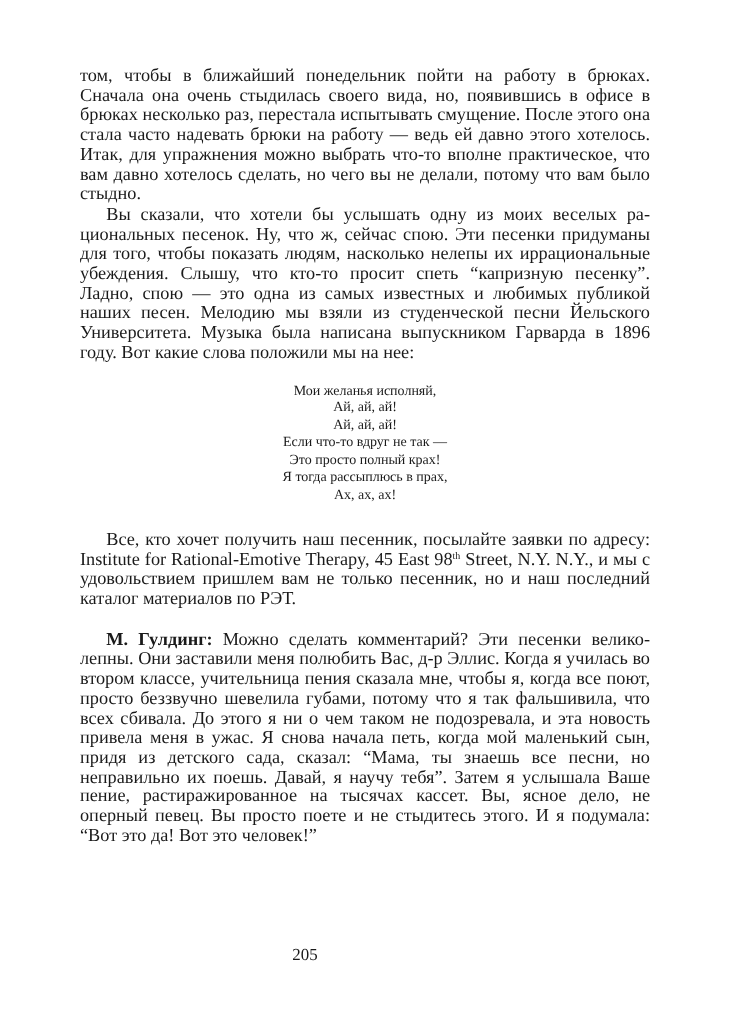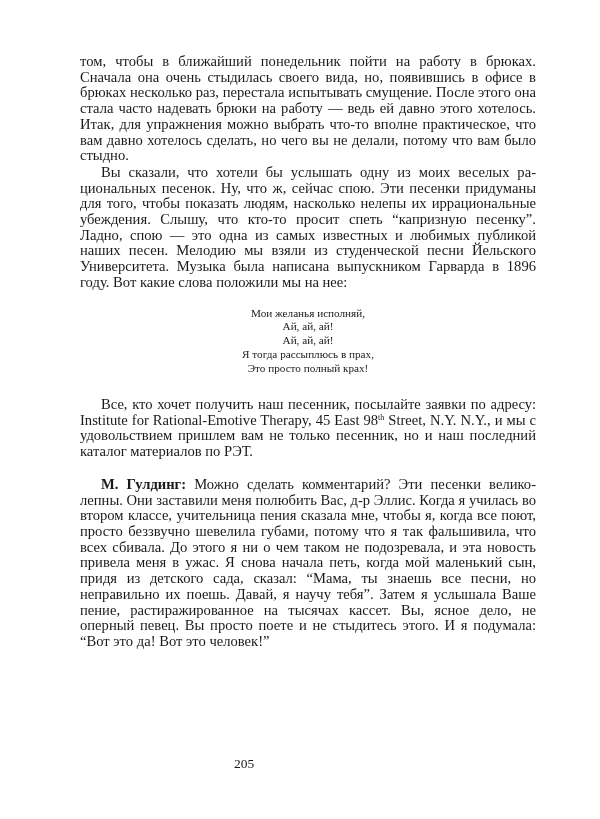--- a/index.html
+++ b/index.html
@@ -10,21 +10,21 @@
     body {
       width: 600px;
       height: 819px;
       position: relative;
       overflow: hidden;
       color: #1a1a1a;
       font-family: "Liberation Serif", "DejaVu Serif", serif;
     }
     .page {
       position: absolute;
-      left: 80px;
+      left: 64px;
       top: 54px;
       width: 456px;
     }
     .para {
       margin: 0;
       font-size: 14.6px;
       line-height: 15.7px;
       text-align: justify;
       hyphens: manual;
       word-spacing: 0px;
@@ -74,22 +74,24 @@
   <p class="para continued">том, чтобы в ближайший понедельник пойти на работу в брюках. Сначала она очень стыдилась своего вида, но, появившись в офи­се в брюках несколько раз, перестала испытывать смущение. После этого она стала часто надевать брюки на работу — ведь ей давно этого хотелось. Итак, для упражнения можно выбрать что-то вполне практическое, что вам давно хотелось сделать, но чего вы не де­лали, потому что вам было стыдно.</p>
 
   <div class="gap-small"></div>
 
   <p class="para indent">Вы сказали, что хотели бы услышать одну из моих веселых ра­циональных песенок. Ну, что ж, сейчас спою. Эти песенки при­думаны для того, чтобы показать людям, насколько нелепы их иррациональные убеждения. Слышу, что кто-то просит спеть “кап­ризную песенку”. Ладно, спою — это одна из самых известных и любимых публикой наших песен. Мелодию мы взяли из студен­ческой песни Йельского Университета. Музыка была написана выпускником Гарварда в 1896 году. Вот какие слова положили мы на нее:</p>
 
   <div class="poem">
     <span class="poem-line">Мои желанья исполняй,</span>
     <span class="poem-line">Ай, ай, ай!</span>
     <span class="poem-line">Ай, ай, ай!</span>
+    <span class="poem-line">Если что-то вдруг не так —</span>
+    <span class="poem-line">Это просто полный крах!</span>
     <span class="poem-line">Я тогда рассыплюсь в прах,</span>
-    <span class="poem-line">Это просто полный крах!</span>
+    <span class="poem-line">Ах, ах, ах!</span>
   </div>
 
   <div class="gap-after-poem"></div>
 
   <p class="para indent"><span>Все, кто хочет получить наш песенник, посылайте заявки по адресу: Institute for Rational-Emotive Therapy, 45 East 98</span><sup class="ord">th</sup><span> Street, N.Y. N.Y., и мы с удовольствием пришлем вам не только песен­ник, но и наш последний каталог материалов по РЭТ.</span></p>
 
   <div class="gap-before-dialog"></div>
 
   <p class="para indent"><span class="speaker">М. Гулдинг:</span><span> Можно сделать комментарий? Эти песенки велико­лепны. Они заставили меня полюбить Вас, д-р Эллис. Когда я училась во втором классе, учительница пения сказала мне, чтобы я, когда все поют, просто беззвучно шевелила губами, потому что я так фальшивила, что всех сбивала. До этого я ни о чем таком не подозревала, и эта новость привела меня в ужас. Я снова начала петь, когда мой маленький сын, придя из детского сада, сказал: “Мама, ты знаешь все песни, но неправильно их поешь. Давай, я научу тебя”. Затем я услышала Ваше пение, растиражированное на тысячах кассет. Вы, ясное дело, не оперный певец. Вы про­сто поете и не стыдитесь этого. И я подумала: “Вот это да! Вот это человек!”</span></p>
 

